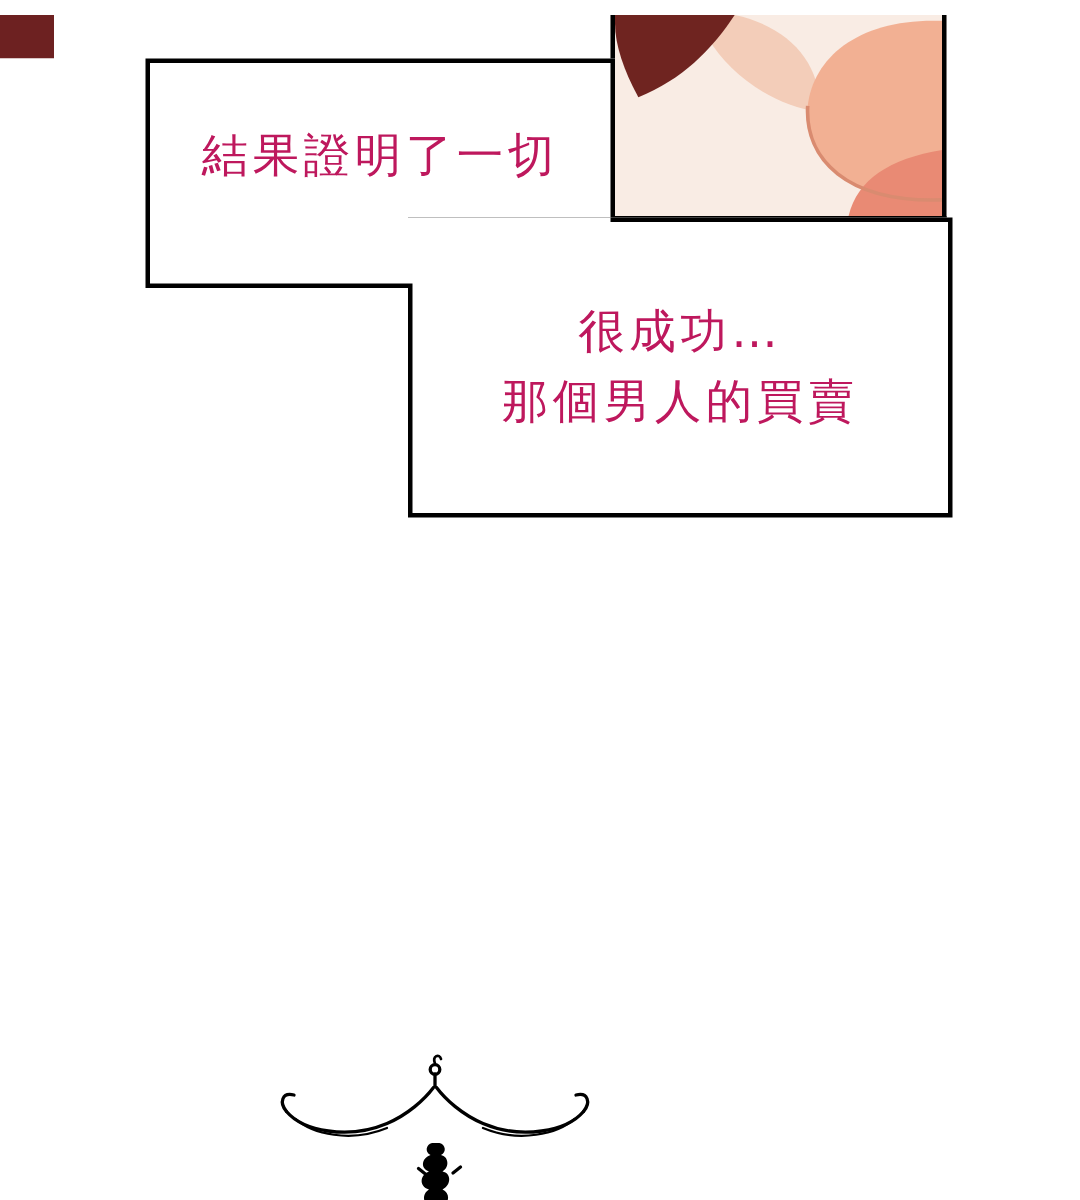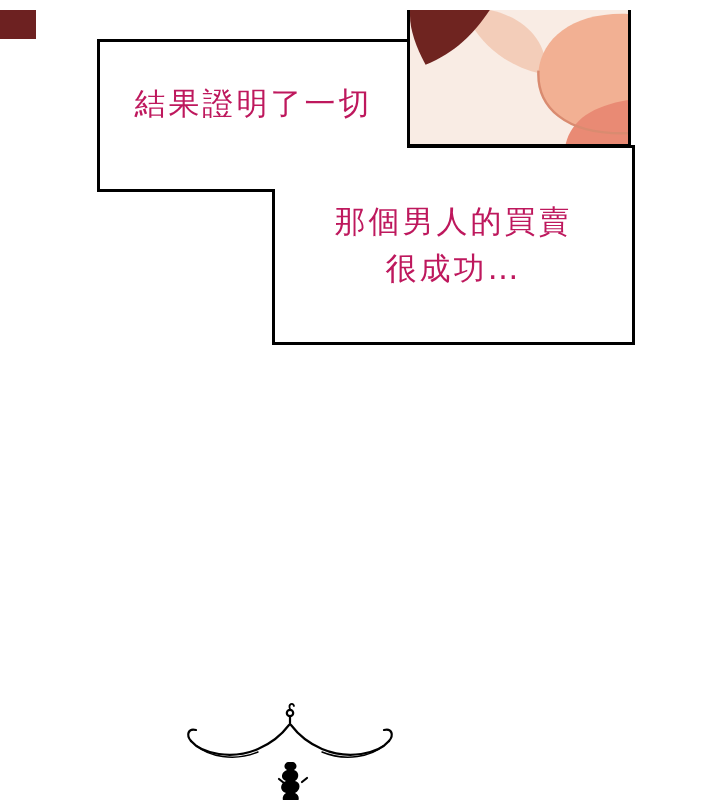--- a/index.html
+++ b/index.html
@@ -55,22 +55,22 @@
       <path d="M224,92 C188,98 166,112 160,137 L224,137 Z" fill="#e98a74"></path>
       <path d="M132,62 C130,98 158,128 224,126" fill="none" stroke="#d98b70" stroke-width="2.5"></path>
     </svg>
   </div>
 
   <div class="caption caption-1">
     <span>結果證明了一切</span>
   </div>
 
   <div class="caption caption-2">
+    <span>很成功…</span>
     <span>那個男人的買賣</span>
-    <span>很成功…</span>
   </div>
 
   <div class="patch"></div>
 
   <div class="roof">
     <svg viewBox="0 0 290 110">
       <g fill="none" stroke="#000000" stroke-width="2.2" stroke-linecap="round">
 
         <path d="M41,41 C52,54 82,60 108,49 C122,43 133,33 139,25"></path>
 

